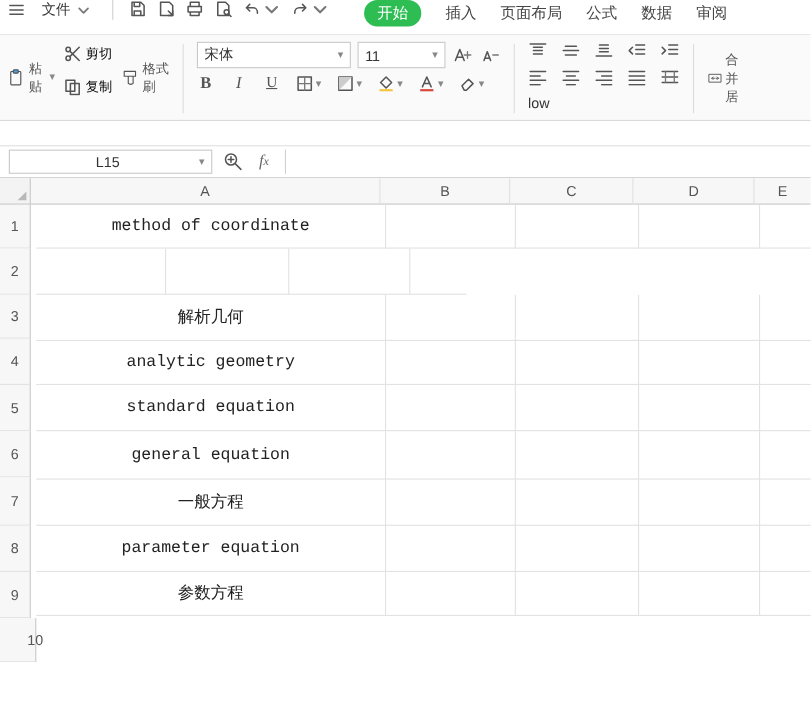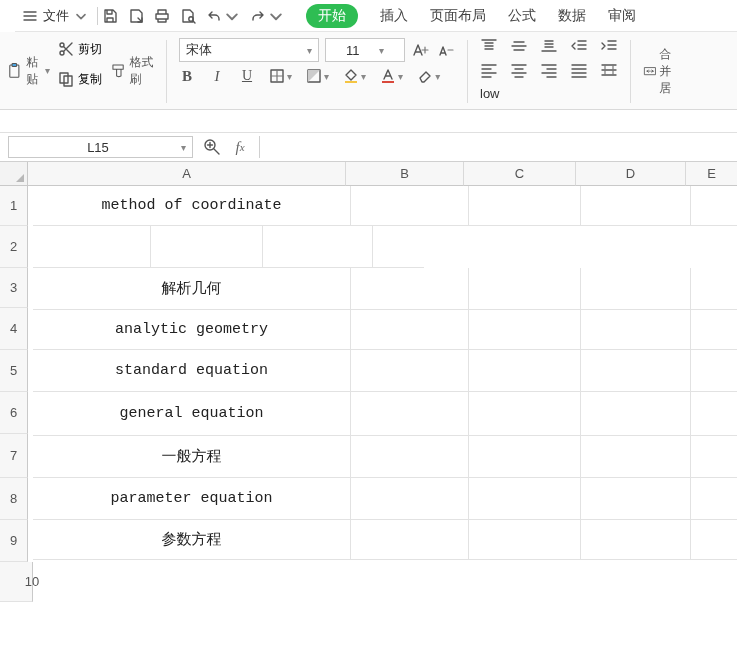--- a/index.html
+++ b/index.html
@@ -7,27 +7,26 @@
     font-family: "Microsoft YaHei", "PingFang SC", Arial, sans-serif;
     font-size: 13px;
     color: #333;
     background: #fff;
     width: 737px;
     overflow: hidden;
   }
   
   .menubar {
     display: flex;
-    align-items: center;
+    align-items: flex-start;
     height: 32px;
     border-bottom: 1px solid #e5e5e5;
     background: #fff;
     padding: 0 6px;
-    gap: 0;
-    margin-left: 15px;
+    gap: 10px;
   }
   .menubar .hamburger {
     display: inline-flex; align-items: center; justify-content: center;
     width: 18px; height: 18px; color:#555;
   }
   .menubar .file-dd {
     display:flex; align-items:center; gap:4px; color:#333; padding:0 4px;
   }
   .menubar .vdiv { width:1px; height:18px; background:#d0d0d0; margin:0 4px; }
   .menubar .qat { display:flex; align-items:center; gap:10px; color:#555; }
@@ -64,21 +63,21 @@
   
   .fontgroup { display:flex; flex-direction:column; gap:6px; }
   .fontrow1 { display:flex; align-items:center; gap:6px; }
   .fontname {
     width:140px; height:24px; border:1px solid #c9c9c9; background:#fff;
     display:flex; align-items:center; padding:0 6px; font-size:13px; color:#333;
     justify-content:space-between;
   }
   .fontsize {
     width:80px; height:24px; border:1px solid #c9c9c9; background:#fff;
-    display:flex; align-items:center; padding:0 20px; font-size:13px; color:#333;
+    display:flex; align-items:center; padding:0 6px; font-size:13px; color:#333;
     justify-content:space-between;
   }
   .caret { font-size:10px; color:#888; }
   .fontrow2 { display:flex; align-items:center; gap:14px; color:#555; }
   .fontrow2 .ic { width:16px; height:16px; display:inline-flex; align-items:center; justify-content:center; }
   .fontrow2 .combo { display:flex; align-items:center; gap:2px; }
   .sizestep { display:flex; align-items:center; gap:8px; color:#777; }
   .sizestep .ic { width:18px; height:18px; }
   
   .aligngroup { display:flex; flex-direction:column; gap:8px; justify-content:center; }

